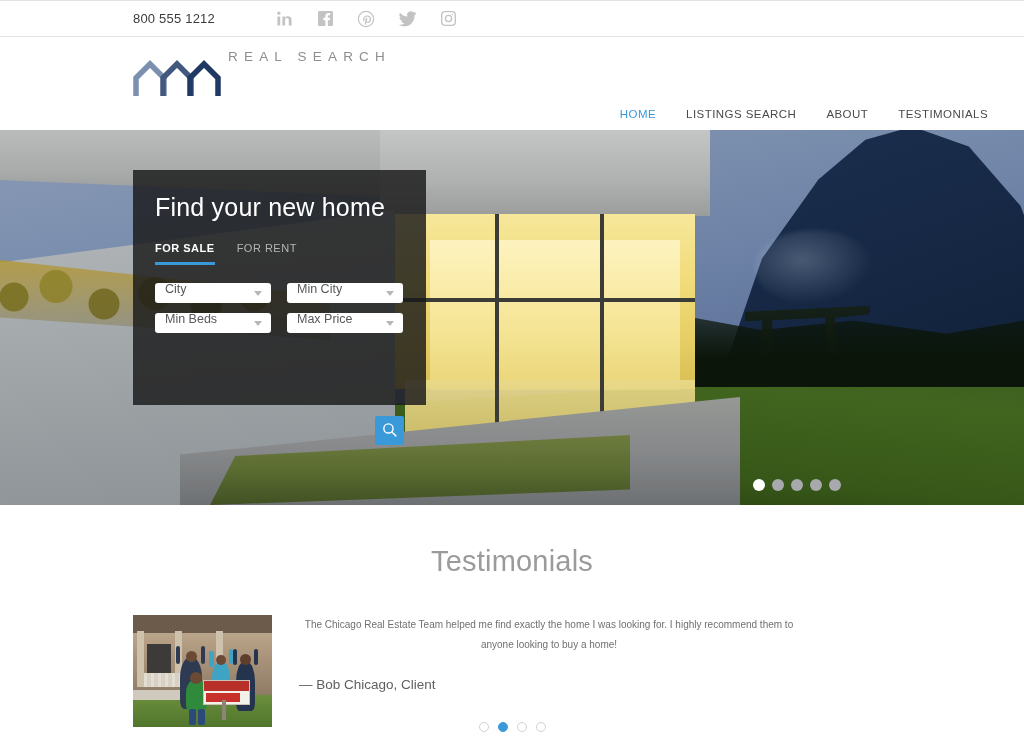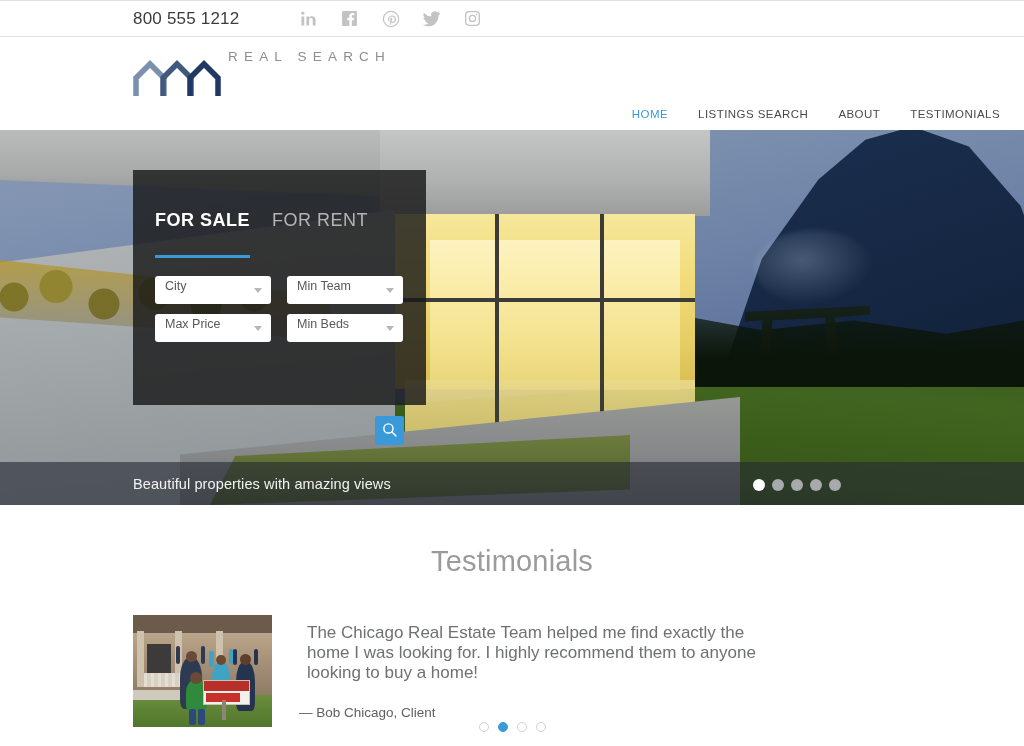--- a/index.html
+++ b/index.html
@@ -16,21 +16,21 @@
   .topbar {
     height: 37px;
     border-top: 1px solid #e2e2e2;
     border-bottom: 1px solid #e2e2e2;
     background: #ffffff;
     display: flex;
     align-items: center;
     padding-left: 133px;
   }
   .phone {
-    font-size: 17px;
+    font-size: 13px;
     color: #3c3c3c;
     letter-spacing: .2px;
     white-space: nowrap;
     text-align: right;
   }
   .socials {
     display: flex;
     align-items: center;
     margin-left: 60px;
     gap: 22px;
@@ -68,21 +68,21 @@
   .logo-sub {
     font-size: 13.5px;
     letter-spacing: 6.2px;
     color: #8e8e8e;
     text-align: right;
     margin-top: 2px;
     padding-right: 2px;
   }
   .nav {
     position: absolute;
-    right: 24px; bottom: 10px;
+    right: 36px; bottom: 10px;
     display: flex;
     align-items: center;
     gap: 30px;
   }
   .nav a {
     font-size: 11.5px;
     letter-spacing: .45px;
     color: #4a4a4a;
     text-decoration: none;
     text-transform: uppercase;
@@ -241,42 +241,42 @@
   }
   .panel-title {
     color: #ffffff;
     font-size: 25px;
     font-weight: normal;
     letter-spacing: .2px;
     margin: 3px 0 0 0;
   }
   .tabs { display: flex; gap: 22px; margin-top: 20px; }
   .tab {
-    font-size: 18px;
+    font-size: 11px;
     letter-spacing: .5px;
     color: #b4b4b4;
     text-transform: uppercase;
-    padding-bottom: 24px;
+    padding-bottom: 8px;
     cursor: pointer;
     border-bottom: 3px solid transparent;
   }
   .tab.active {
     color: #ffffff;
     font-weight: bold;
     border-bottom-color: #3a9ad9;
   }
   .fields {
     display: grid;
     grid-template-columns: 116px 116px;
     gap: 10px 16px;
     margin-top: 18px;
   }
   .select {
     position: relative;
-    height: 28px;
+    height: 20px;
     background: #fff;
     border-radius: 3px;
     display: flex;
     align-items: center;
     padding: 0 20px 8px 10px;
     font-size: 12.5px;
     color: #57585a;
     cursor: pointer;
   }
   .select .caret {
@@ -349,24 +349,25 @@
   }
   .t-photo {
     width: 139px; height: 112px;
     flex: none;
     position: relative;
     overflow: hidden;
     background: #2c3a3f;
   }
   .t-body { margin-left: 27px; max-width: 500px; }
   .t-quote {
-    font-size: 17px;
+    font-size: 10px;
     line-height: 20px;
     color: #6f7072;
-    margin: 8px;
+    margin: 0;
+    text-align: center;
   }
   .t-author {
     font-size: 13.5px;
     color: #5f6062;
     margin: 22px 0 0 0;
   }
   .t-dots {
     position: absolute;
     left: 0; right: 0; bottom: 14px;
     display: flex; justify-content: center; gap: 9px;
@@ -489,55 +490,53 @@
     <div class="garden-glow"></div>
     <div class="foliage"></div>
     <div class="window-right"></div>
     <div class="mull" style="left:495px;top:250px;width:4px;height:120px;"></div>
     <div class="mull" style="left:600px;top:250px;width:4px;height:120px;"></div>
     <div class="deck"></div>
     <div class="pool"></div>
   </div>
 
   <div class="search-panel">
+    <h2 class="panel-title">Find your new home</h2>
     <div class="tabs">
       <div class="tab active">FOR SALE</div>
       <div class="tab">FOR RENT</div>
     </div>
     <div class="fields">
       <div class="select">
         <span>City</span>
         <span class="caret"></span>
       </div>
       <div class="select">
-        <span>Min Team</span>
+        <span>Min City</span>
+        <span class="caret"></span>
+      </div>
+      <div class="select">
+        <span>Min Beds</span>
         <span class="caret"></span>
       </div>
       <div class="select">
         <span>Max Price</span>
-        <span class="caret"></span>
-      </div>
-      <div class="select">
-        <span>Min Beds</span>
         <span class="caret"></span>
       </div>
     </div>
     <button class="search-btn">
       <span>
         <svg width="17" height="17" viewBox="0 0 24 24" fill="none" stroke="#ffffff" stroke-width="2">
           <circle cx="10.5" cy="10.5" r="6.5"></circle>
           <line x1="15.4" y1="15.4" x2="21" y2="21" stroke-linecap="round"></line>
         </svg>
       </span>
     </button>
   </div>
 
-  <div class="caption-bar">
-    <div class="caption-text">Beautiful properties with amazing views</div>
-  </div>
   <div class="hero-dots">
     <span class="hero-dot active"></span>
     <span class="hero-dot"></span>
     <span class="hero-dot"></span>
     <span class="hero-dot"></span>
     <span class="hero-dot"></span>
   </div>
 </div>
 
 <div class="testimonials">

